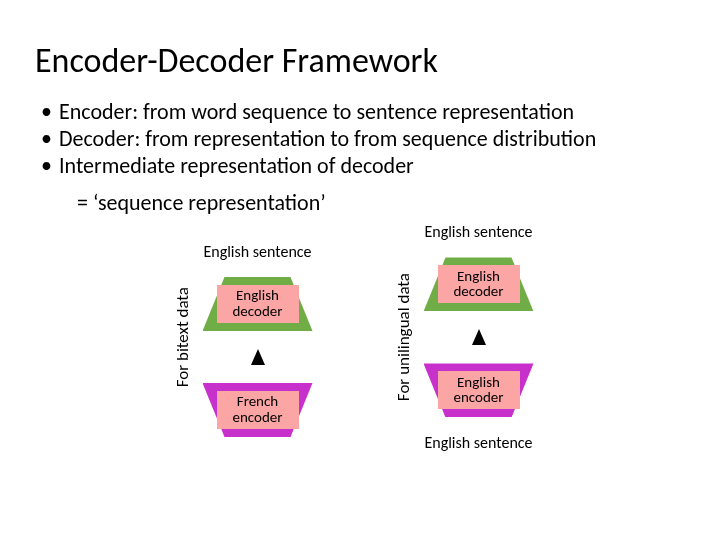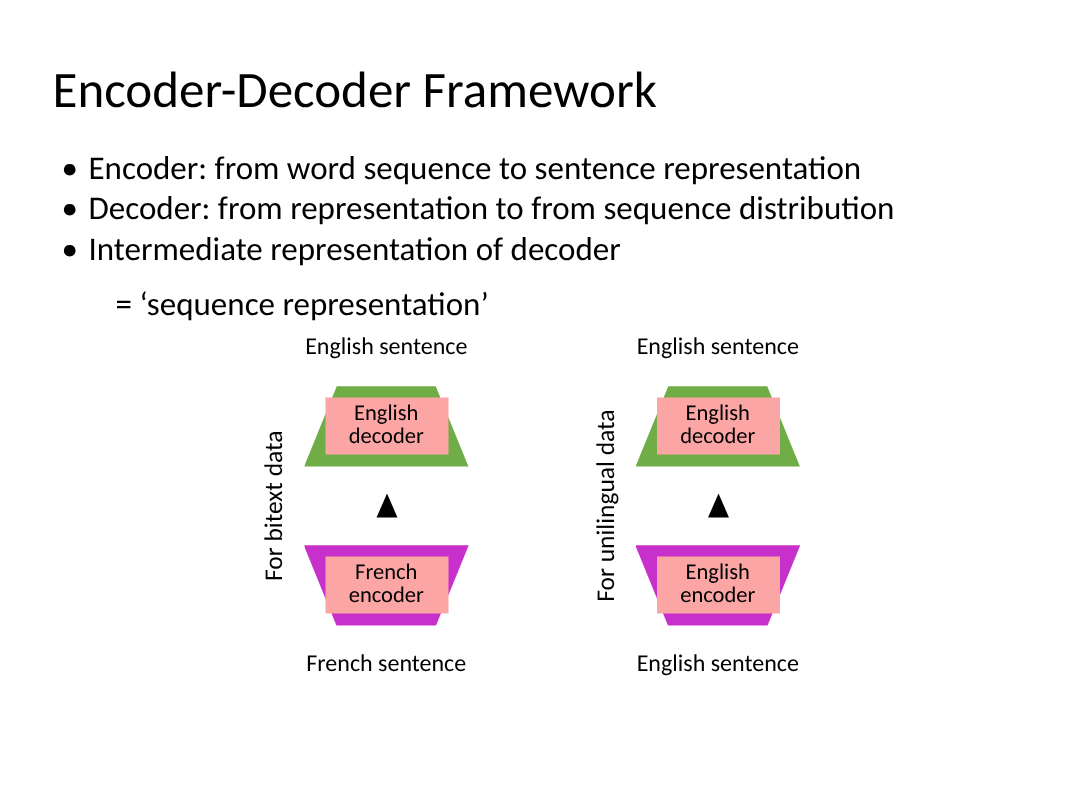--- a/index.html
+++ b/index.html
@@ -135,21 +135,20 @@
         <div class="caption">English sentence</div>
         <div class="shape-wrap">
           <div class="trap-dec"></div>
           <div class="graybox">English<br>decoder</div>
         </div>
         <div class="arrow"></div>
         <div class="shape-wrap">
           <div class="trap-enc"></div>
           <div class="graybox">French<br>encoder</div>
         </div>
-        <div class="caption">French sentence</div>
       </div>
     </div>
 
     <div class="panel">
       <div class="vlabel">For unilingual data</div>
       <div class="stack">
         <div class="caption">English sentence</div>
         <div class="shape-wrap">
           <div class="trap-dec"></div>
           <div class="graybox">English<br>decoder</div>

